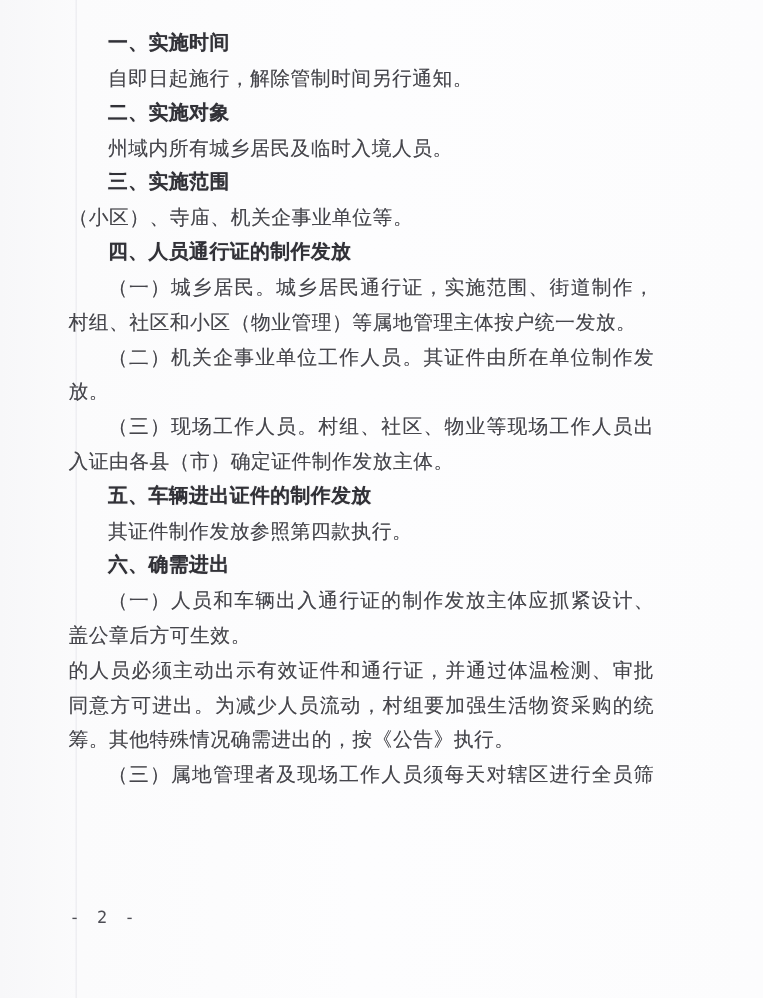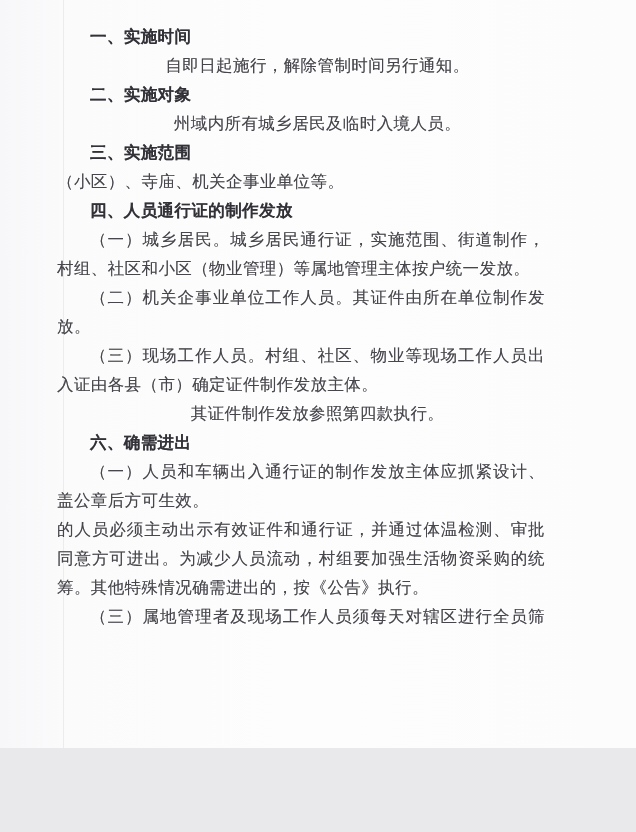--- a/index.html
+++ b/index.html
@@ -3,21 +3,21 @@
 <meta charset="utf-8">
 <style>
   html, body {
     margin: 0;
     padding: 0;
     background: #e9e9eb;
   }
   .page {
     position: relative;
     width: 636px;
-    height: 748px;
+    height: 832px;
     margin: 0 auto;
     background: linear-gradient(90deg, #f7f7f9 0px, #fbfbfc 66px, #fdfdfe 300px, #fcfcfd 636px);
     overflow: hidden;
   }
   .fold-line {
     position: absolute;
     left: 63px;
     top: 0;
     bottom: 0;
     width: 1px;
@@ -44,21 +44,21 @@
     text-align: justify;
     text-align-last: justify;
   }
   .h {
     font-family: "Liberation Sans", sans-serif;
     font-weight: bold;
     color: #313137;
     text-indent: 2em;
     text-shadow: 0 0 0.6px rgba(49,49,55,0.55);
   }
-  .ind { text-indent: 2em; text-align: center; }
+  .ind { text-indent: 2em; }
   .pagenum {
     position: absolute;
     left: 58px;
     top: 757px;
     font-family: "DejaVu Sans Mono", monospace;
     font-size: 14px;
     letter-spacing: 3px;
     color: #4d4d54;
   }
 </style>
@@ -75,20 +75,21 @@
     <div class="line ind">州域内所有城乡居民及临时入境人员。</div>
     <div class="line h">三、实施范围</div>
     <div class="line">（小区）、寺庙、机关企事业单位等。</div>
     <div class="line h">四、人员通行证的制作发放</div>
     <div class="line ind fill">（一）城乡居民。城乡居民通行证，实施范围、街道制作，</div>
     <div class="line">村组、社区和小区（物业管理）等属地管理主体按户统一发放。</div>
     <div class="line ind fill">（二）机关企事业单位工作人员。其证件由所在单位制作发</div>
     <div class="line">放。</div>
     <div class="line ind fill">（三）现场工作人员。村组、社区、物业等现场工作人员出</div>
     <div class="line">入证由各县（市）确定证件制作发放主体。</div>
+    <div class="line h">五、车辆进出证件的制作发放</div>
     <div class="line ind">其证件制作发放参照第四款执行。</div>
     <div class="line h">六、确需进出</div>
     <div class="line ind fill">（一）人员和车辆出入通行证的制作发放主体应抓紧设计、</div>
     <div class="line">盖公章后方可生效。</div>
     <div class="line fill">的人员必须主动出示有效证件和通行证，并通过体温检测、审批</div>
     <div class="line fill">同意方可进出。为减少人员流动，村组要加强生活物资采购的统</div>
     <div class="line">筹。其他特殊情况确需进出的，按《公告》执行。</div>
     <div class="line ind fill">（三）属地管理者及现场工作人员须每天对辖区进行全员筛</div>
   </div>
 

